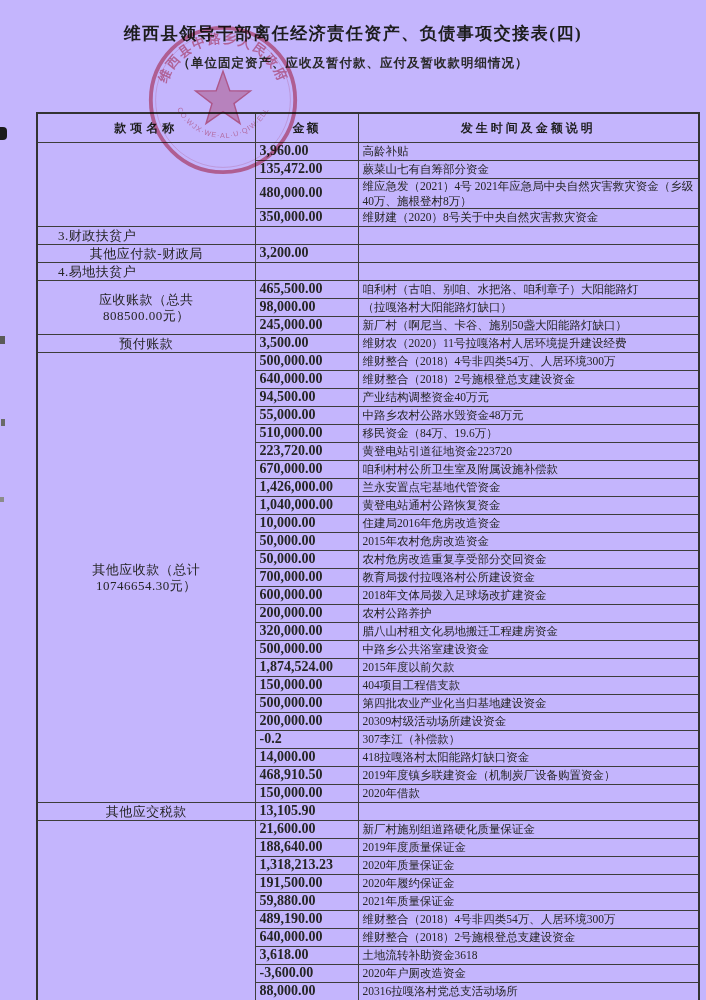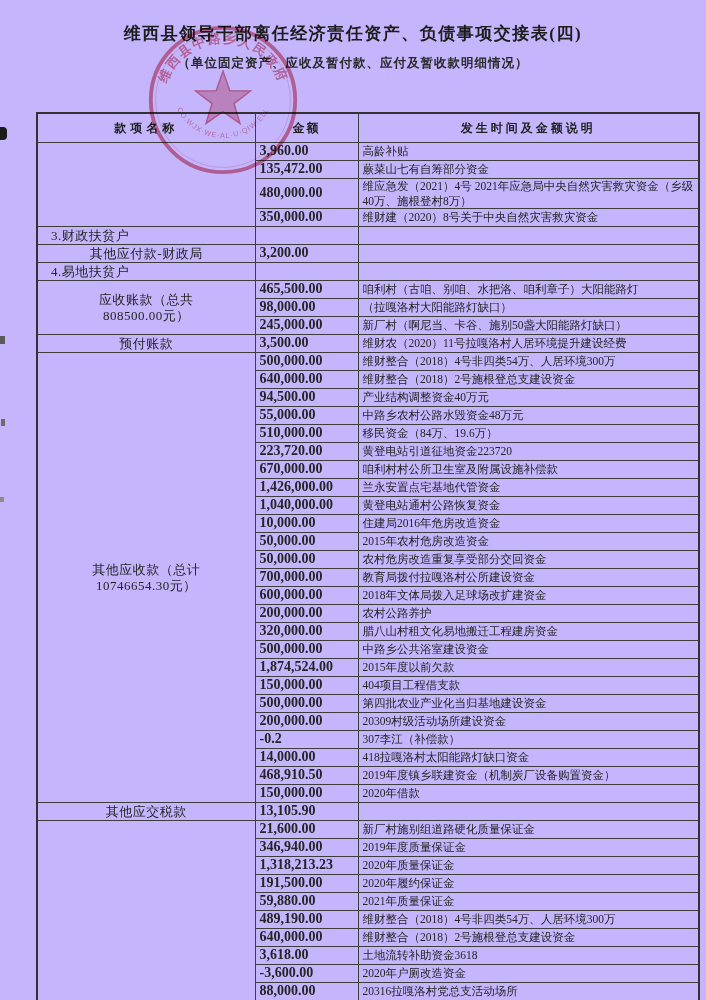--- a/index.html
+++ b/index.html
@@ -37,21 +37,21 @@
   .doc-table th{
     height:26px;font-size:12px;font-weight:bold;text-align:center;color:#1f1f1f;
   }
   .doc-table th.h1{letter-spacing:4px;}
   .doc-table th.h2{letter-spacing:2px;}
   .doc-table th.h3{letter-spacing:3px;}
   .doc-table td{height:17px;padding:0 4px;font-size:11.5px;line-height:14.5px;color:#252525;}
   .doc-table td.name{
     text-align:center;font-size:13px;line-height:16px;white-space:pre-line;letter-spacing:0.5px;
   }
-  .doc-table td.name.left{text-align:left;padding-left:13px;}
+  .doc-table td.name.left{text-align:left;padding-left:20px;}
   .doc-table td.amt{text-align:left;padding-right:5px;font-size:14px;font-weight:bold;}
   .doc-table td.desc{text-align:left;}
   .footer{
     position:absolute;top:979px;left:0;width:100%;text-align:center;
     font-size:13px;letter-spacing:2px;color:#2a2a2a;
   }
   .stamp{
     position:absolute;left:146px;top:22px;width:154px;height:156px;
     opacity:.8;mix-blend-mode:multiply;pointer-events:none;
   }
@@ -241,21 +241,21 @@
           <td class="name" rowspan="1">其他应交税款</td>
           <td class="amt">13,105.90</td>
           <td class="desc"></td>
         </tr>
         <tr>
           <td class="name" rowspan="11"></td>
           <td class="amt">21,600.00</td>
           <td class="desc">新厂村施别组道路硬化质量保证金</td>
         </tr>
         <tr>
-          <td class="amt">346,940.00</td>
+          <td class="amt">188,640.00</td>
           <td class="desc">2019年度质量保证金</td>
         </tr>
         <tr>
           <td class="amt">1,318,213.23</td>
           <td class="desc">2020年质量保证金</td>
         </tr>
         <tr>
           <td class="amt">191,500.00</td>
           <td class="desc">2020年履约保证金</td>
         </tr>

